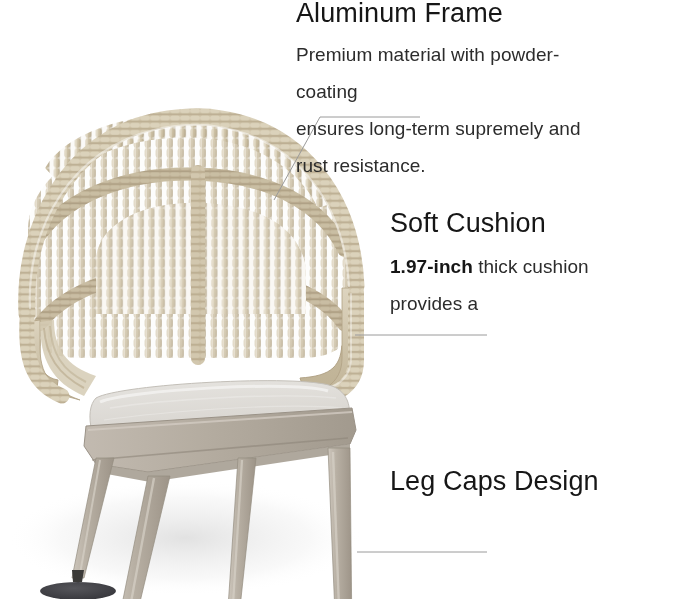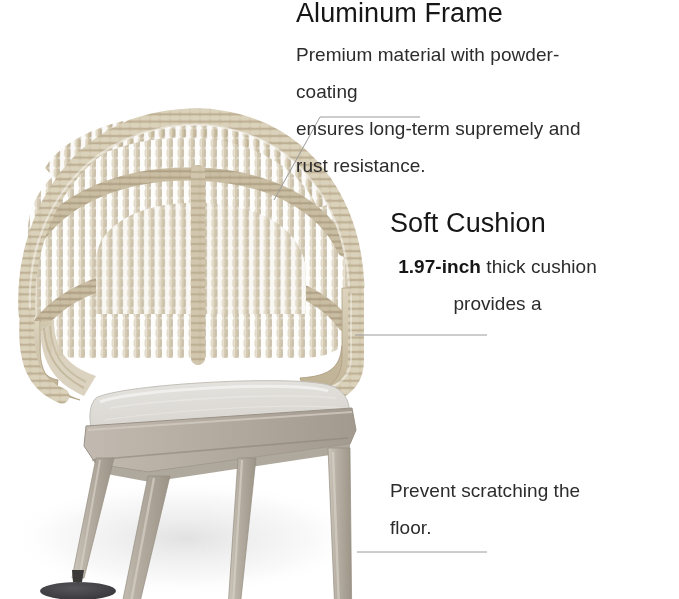--- a/index.html
+++ b/index.html
@@ -40,21 +40,21 @@
     font-weight:400;
     line-height:1.95;
     letter-spacing:.05px;
   }
   .callout-body b{font-weight:700;color:#161616;}
 
   #callout-aluminum-frame{left:296px;top:-2px;}
   #callout-aluminum-frame .callout-body{margin-top:7px;}
 
   #callout-soft-cushion{left:390px;top:208px;}
-  #callout-soft-cushion .callout-body{margin-top:9px;text-align:center;}
+  #callout-soft-cushion .callout-body{margin-top:9px;}
 
   #callout-leg-caps{left:390px;top:466px;}
   #callout-leg-caps .callout-body{margin-top:6px;}
 
   
   .leader-layer{
     position:absolute;left:0;top:0;
     width:679px;height:599px;
     pointer-events:none;
   }
@@ -271,18 +271,16 @@
   </div>
 
   <div class="callout" id="callout-soft-cushion">
     <div class="callout-title">Soft Cushion</div>
     <div class="callout-body">
       <div><b>1.97-inch</b><span> thick cushion provides a</span></div>
     </div>
   </div>
 
   <div class="callout" id="callout-leg-caps">
-    <div class="callout-body">
-      <div>Prevent scratching the floor.</div>
-    </div>
+    <div class="callout-title">Leg Caps Design</div>
   </div>
 
 </div>
 
 </body></html>

